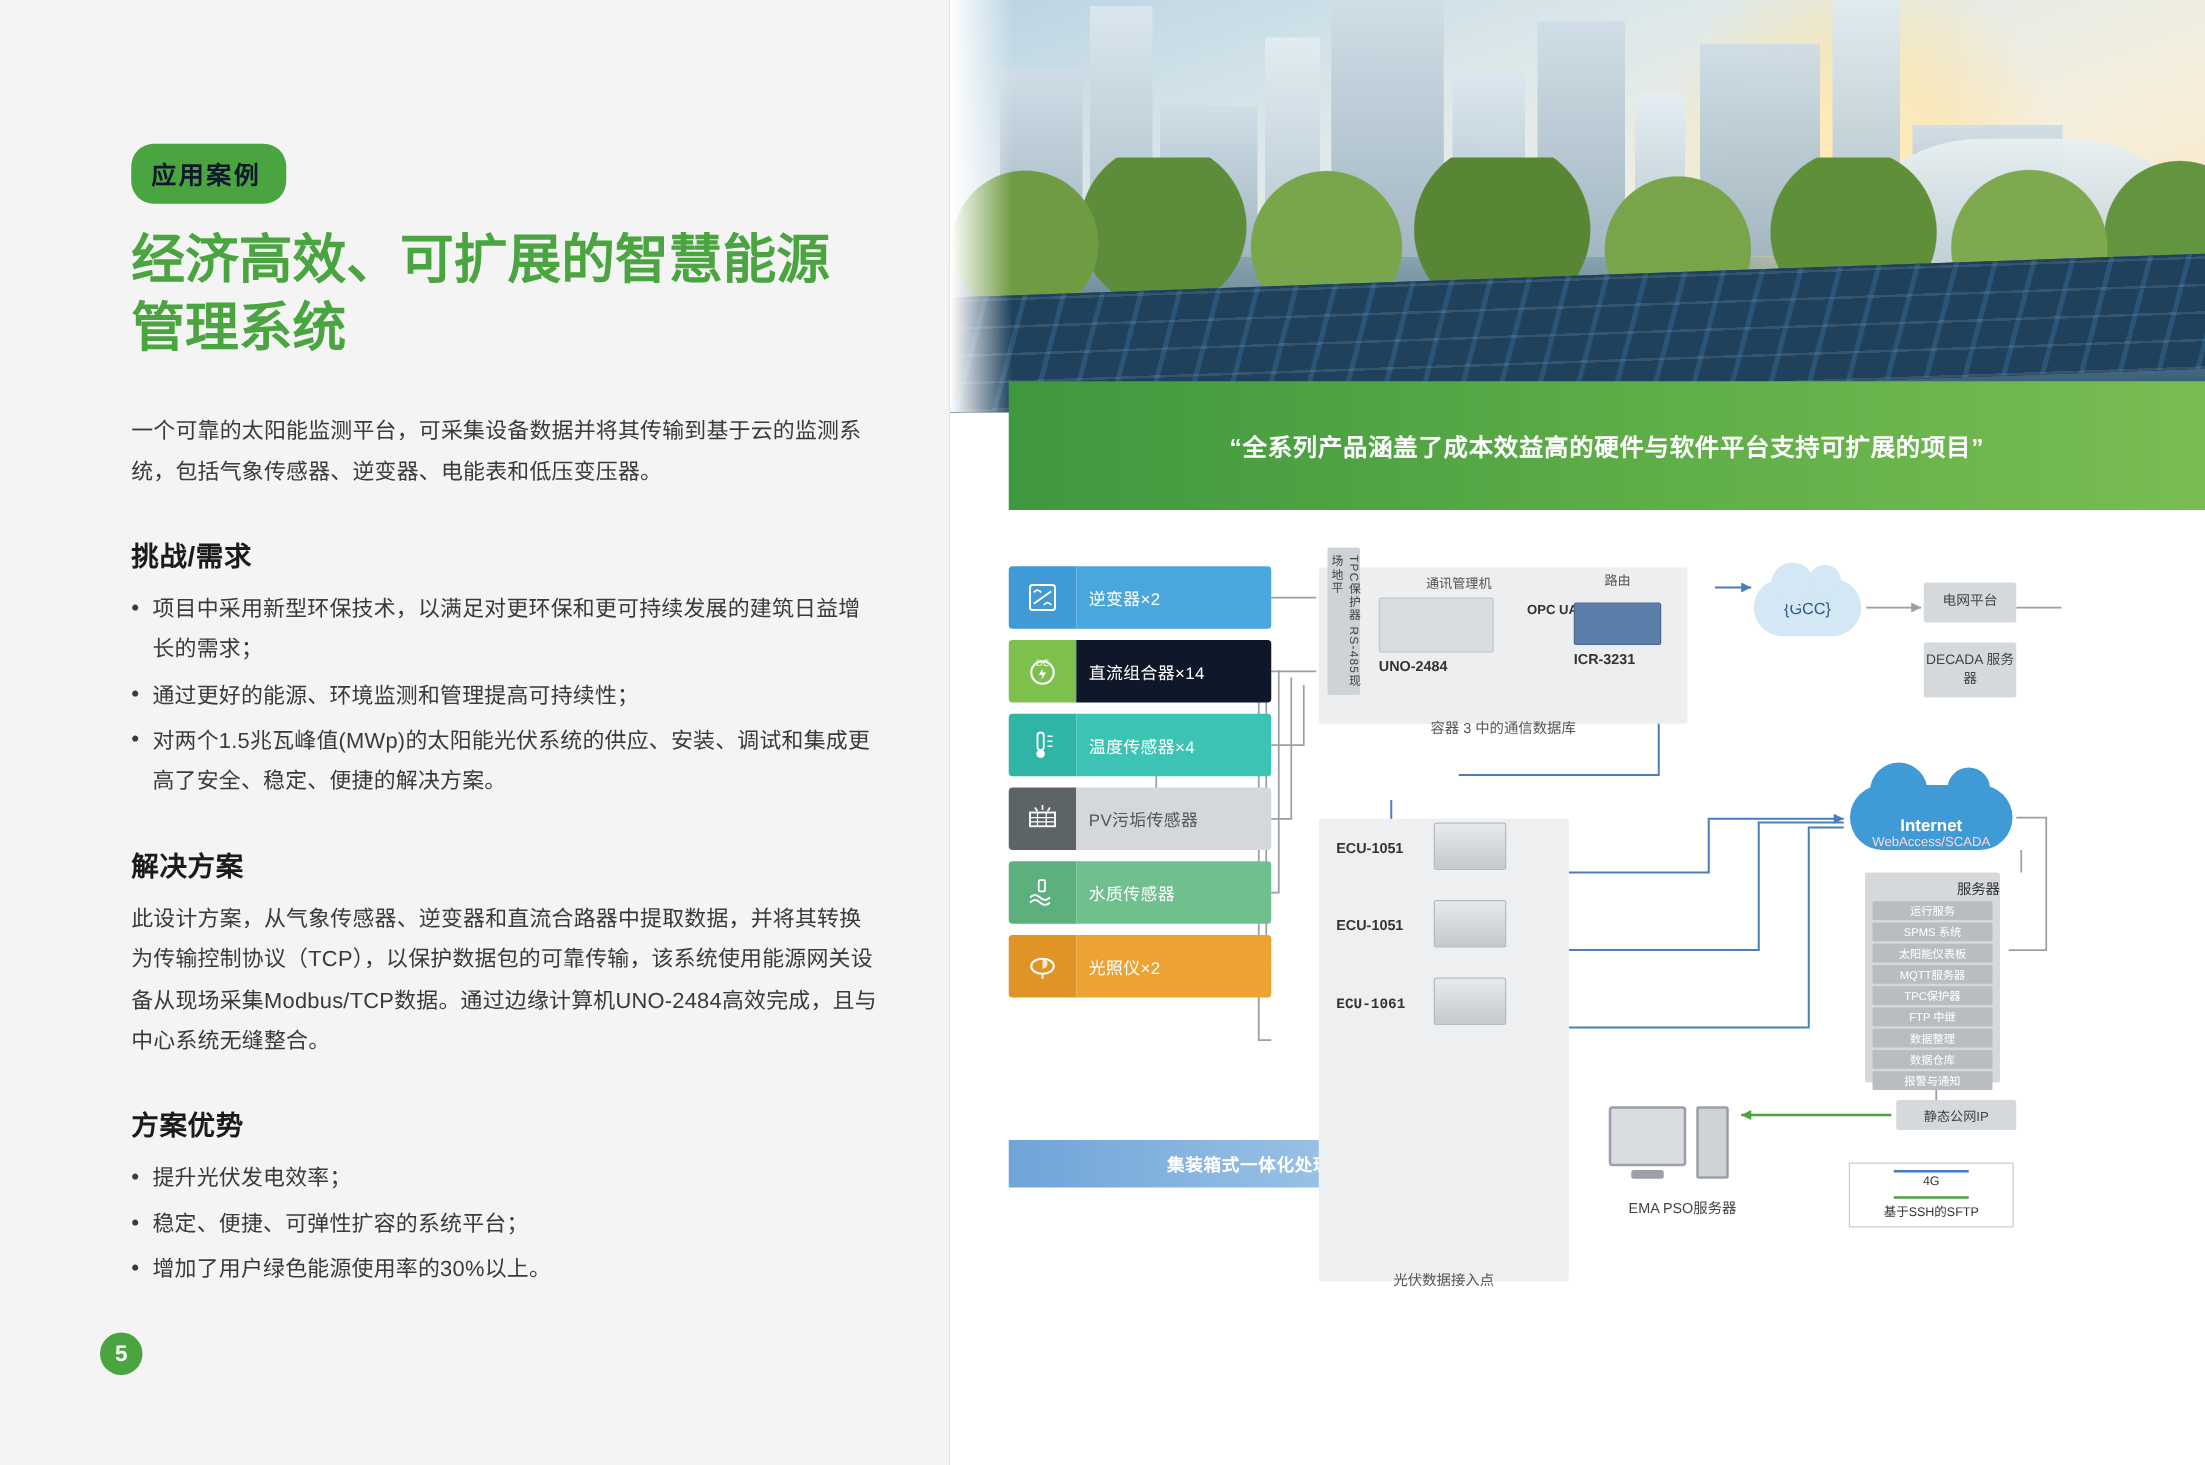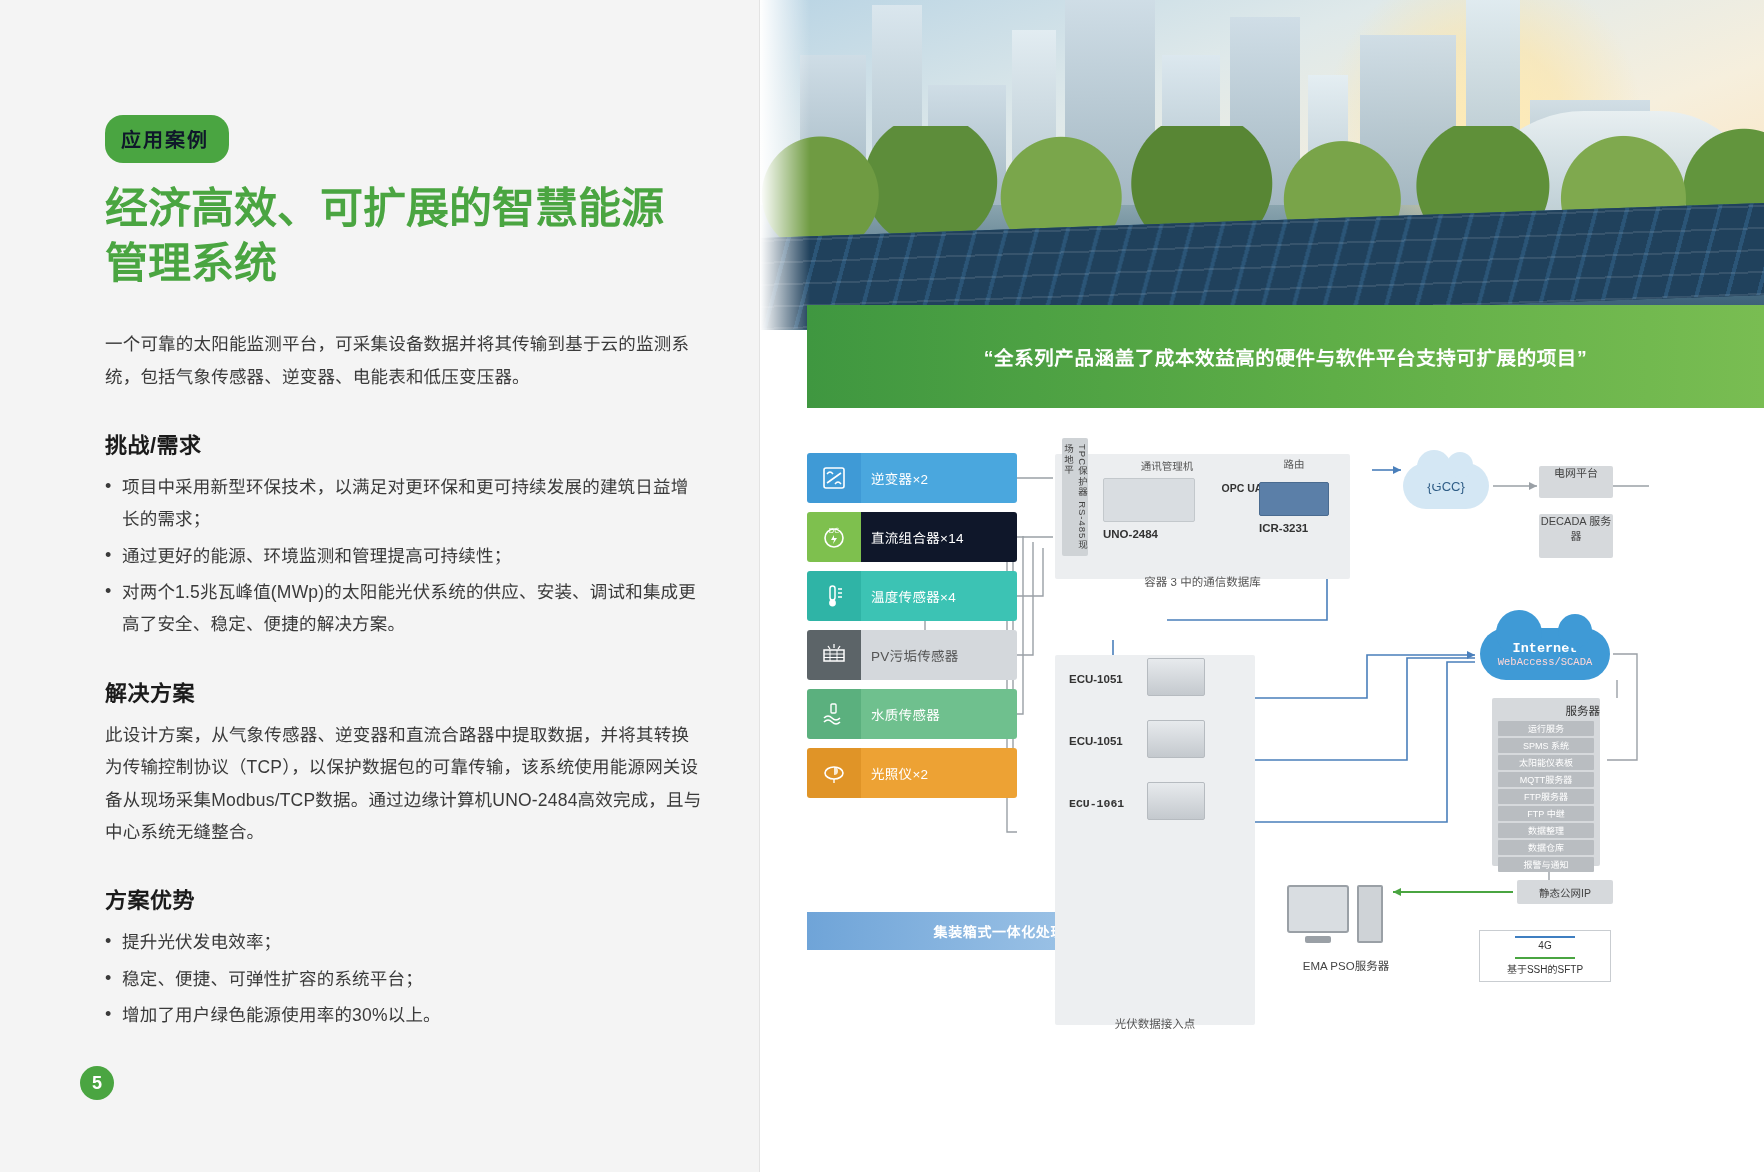--- a/index.html
+++ b/index.html
@@ -220,44 +220,43 @@
   }
   .cloud-gcc:before, .cloud-gcc:after {
     content:""; position:absolute; background:#d4e7f4; border-radius:50%;
   }
   .cloud-gcc:before { width:34px; height:34px; left:14px; top:-13px; }
   .cloud-gcc:after  { width:26px; height:26px; right:16px; top:-11px; }
 
   .gray-box {
     position:absolute; background:#d6d9dc; border-radius:2px;
     color:#444; font-size:11px; text-align:center;
-    display:flex; align-items:center; justify-content:flex-start; flex-direction:column;
+    display:flex; align-items:center; justify-content:center; flex-direction:column;
     line-height:1.4;
   }
   .ecu-name { position:absolute; font-size:11.5px; font-weight:bold; color:#333; }
   .ecu-dev {
     position:absolute; width:58px; height:38px;
     background:linear-gradient(180deg,#e7eaed,#c4c9ce);
     border:1px solid #b6bbc0; border-radius:2px;
   }
   .pv-access-box {
     position:absolute; left:248px; top:225px; width:200px; height:370px;
     background:#edeff1; border-radius:2px;
   }
   .pv-access-cap {
     position:absolute; left:248px; top:585px; width:200px; text-align:center;
     font-size:11.5px; color:#555;
   }
 
   .cloud-internet {
     position:absolute; left:673px; top:198px; width:130px; height:52px;
     background:#3f9ad6; border-radius:28px;
-    display:flex; flex-direction:column; align-items:center; justify-content:center;
+    display:flex; flex-direction:column; align-items:center; justify-content:flex-end;
     color:#fff;
-    font-family:Liberation Mono, monospace;
   }
   .cloud-internet:before, .cloud-internet:after {
     content:""; position:absolute; background:#3f9ad6; border-radius:50%;
   }
   .cloud-internet:before { width:46px; height:46px; left:16px; top:-18px; }
   .cloud-internet:after  { width:34px; height:34px; right:18px; top:-14px; }
   .cloud-internet b { font-size:13.5px; position:relative; }
   .cloud-internet small { font-size:10.5px; position:relative; }
   .ci-red { color:#ffd7d7; }
 
@@ -508,21 +507,21 @@
       <small class="ci-red">WebAccess/SCADA</small>
     </div>
 
     <div class="server-box">
       <div class="server-title">服务器</div>
       <ul class="server-list">
         <li>运行服务</li>
         <li>SPMS 系统</li>
         <li>太阳能仪表板</li>
         <li>MQTT服务器</li>
-        <li>FTP服务器</li>
+        <li>TPC保护器</li>
         <li>FTP 中继</li>
         <li>数据整理</li>
         <li>数据仓库</li>
         <li>报警与通知</li>
       </ul>
     </div>
 
     <div class="pc-group">
       <div class="monitor"></div>
       <div class="monitor-stand"></div>

